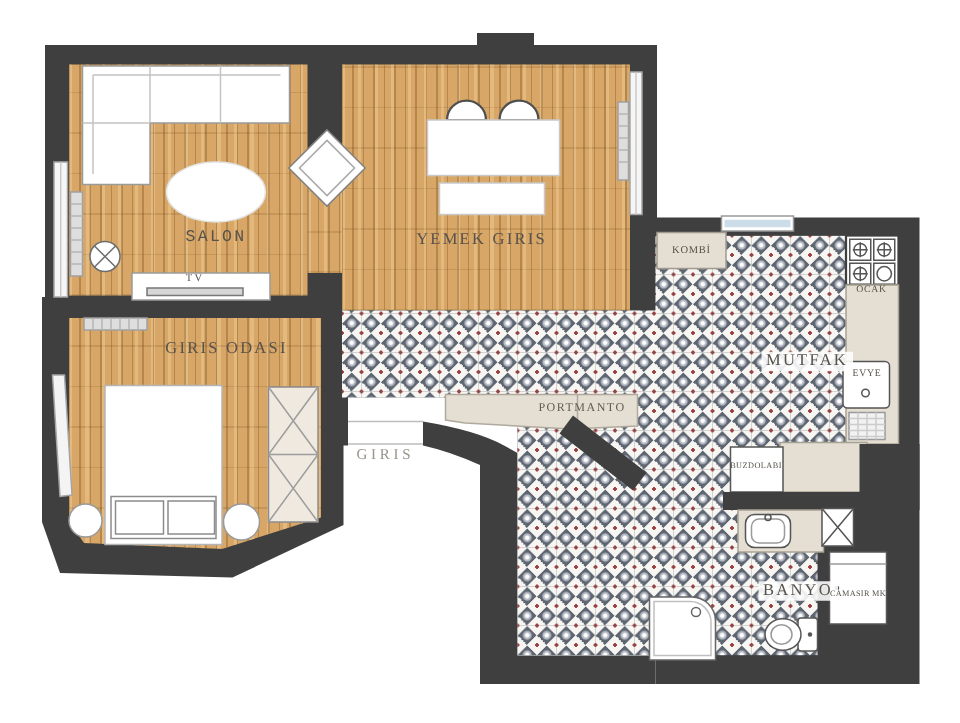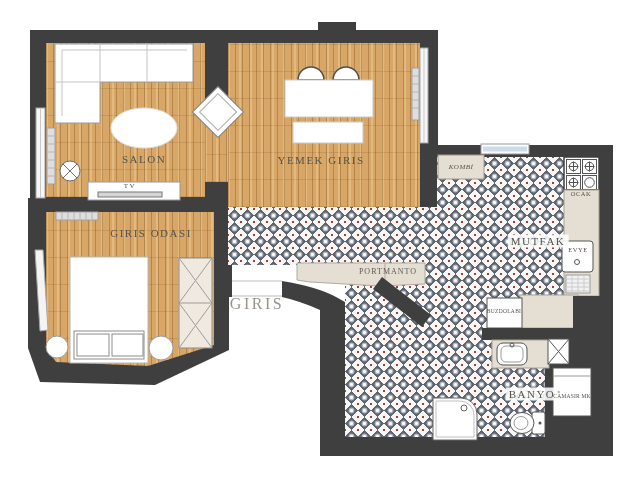--- a/index.html
+++ b/index.html
@@ -198,27 +198,27 @@
       <circle cx="464" cy="408" r="3" fill="none" stroke="#666666"></circle>
     </g>
     <g>
       <rect x="532" y="412" width="13" height="22" rx="2" fill="#ffffff" stroke="#555555"></rect>
       <ellipse cx="522" cy="423" rx="12" ry="10.5" fill="#ffffff" stroke="#555555"></ellipse>
       <ellipse cx="521" cy="423" rx="7" ry="6.5" fill="none" stroke="#9a9a9a"></ellipse>
       <circle cx="540" cy="423" r="1.5" fill="#555555"></circle>
     </g>
   </svg>
 
-  <div class="lbl" style="left:144px;top:159px;font-size:11px;">SALON</div>
+  <div class="lbl" style="left:144px;top:159px;font-size:11px;font-family:Liberation Mono, monospace;">SALON</div>
   <div class="lbl" style="left:321px;top:160px;font-size:11px;">YEMEK GIRIS</div>
   <div class="lbl" style="left:151px;top:233px;font-size:11px;">GIRIS ODASI</div>
   <div class="lbl chip" style="left:506px;top:241px;font-size:11px;">MUTFAK</div>
   <div class="lbl chip" style="left:500px;top:394px;font-size:11px;text-align:center;">BANYO</div>
-  <div class="lbl muted" style="left:257px;top:304px;font-size:16px;letter-spacing:2.5px;">GIRIS</div>
+  <div class="lbl muted" style="left:257px;top:304px;font-size:10px;letter-spacing:2.5px;">GIRIS</div>
   <div class="lbl" style="left:388px;top:272px;font-size:8px;letter-spacing:1px;color:#5f5a52;">PORTMANTO</div>
-  <div class="lbl" style="left:461px;top:167px;font-size:7px;letter-spacing:.5px;font-style:italic;">KOMBİ</div>
+  <div class="lbl" style="left:461px;top:167px;font-size:7px;letter-spacing:.5px;">KOMBİ</div>
   <div class="lbl" style="left:581px;top:194px;font-size:6.5px;letter-spacing:.5px;">OCAK</div>
   <div class="lbl" style="left:578px;top:250px;font-size:6.5px;letter-spacing:.5px;">EVYE</div>
   <div class="lbl" style="left:504px;top:312px;font-size:5.5px;letter-spacing:.3px;">BUZDOLABI</div>
   <div class="lbl" style="left:572px;top:397px;font-size:5.5px;letter-spacing:.2px;">CAMASIR MK</div>
   <div class="lbl" style="left:130px;top:186px;font-size:7px;">TV</div>
 
 </div>
 
 </body></html>

